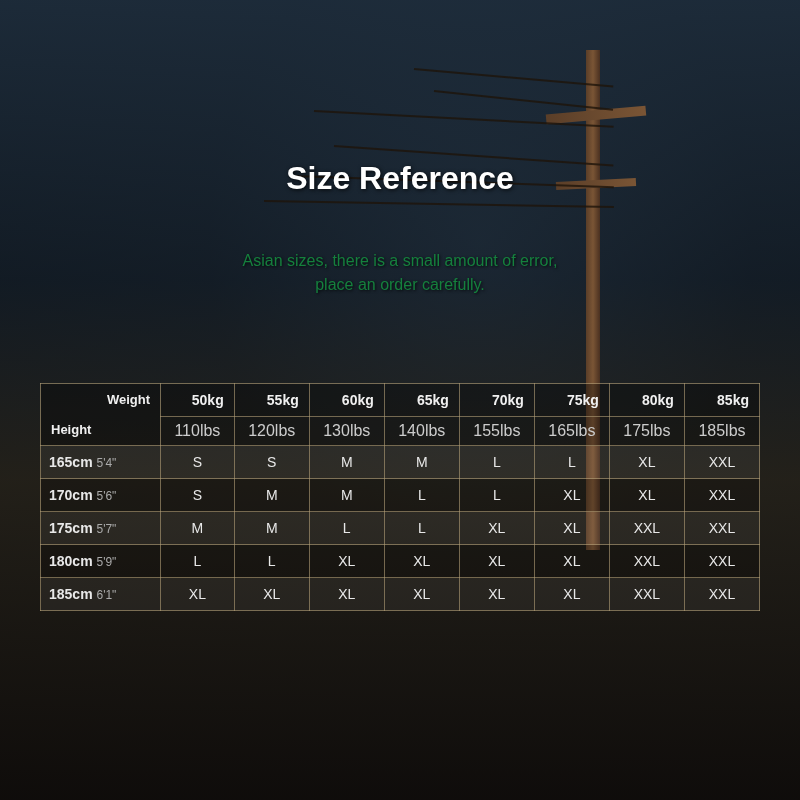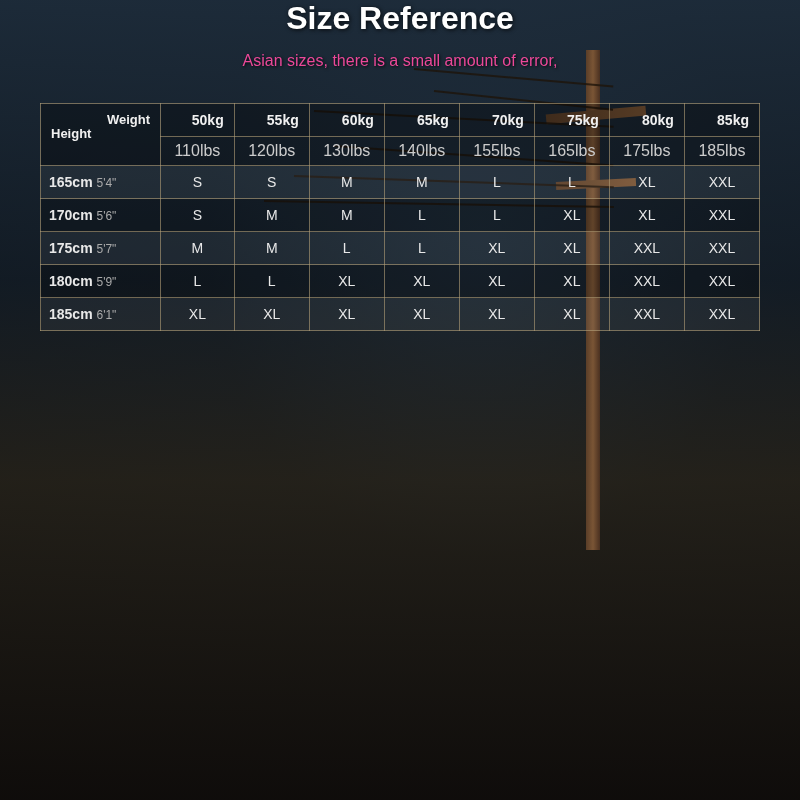--- a/index.html
+++ b/index.html
@@ -73,36 +73,38 @@
       height: 2px;
       transform-origin: left center;
     }
 
     .content {
       position: relative;
       z-index: 2;
       display: flex;
       flex-direction: column;
       align-items: center;
+      padding-top: 160px;
+      gap: 40px;
     }
 
     .title {
       color: #ffffff;
       font-size: 32px;
       font-weight: 700;
       margin-bottom: 12px;
       text-shadow: 1px 1px 4px rgba(0,0,0,0.8);
     }
 
     .subtitle {
-      color: #ec4899;
+      color: #15803d;
       font-size: 16px;
       text-align: center;
       line-height: 1.5;
-      margin-bottom: 30px;
+      margin-bottom: 46px;
       text-shadow: 1px 1px 3px rgba(0,0,0,0.8);
     }
 
     .size-table {
       border-collapse: collapse;
       width: 720px;
       color: #e8e8e8;
       font-size: 14px;
     }
 
@@ -142,21 +144,21 @@
 
     .corner-cell .weight-label {
       position: absolute;
       top: 8px;
       right: 10px;
       font-size: 13px;
     }
 
     .corner-cell .height-label {
       position: absolute;
-      bottom: 24px;
+      bottom: 8px;
       left: 10px;
       font-size: 13px;
     }
 
     .corner-cell::before {
       content: '';
       position: absolute;
       top: 0;
       right: 0;
       bottom: 0;
@@ -181,20 +183,21 @@
 <div class="wire" style="top:145px; right:186px; width:280px; transform:rotate(4deg);"></div>
 <div class="wire" style="top:175px; right:186px; width:320px; transform:rotate(2deg);"></div>
 <div class="wire" style="top:200px; right:186px; width:350px; transform:rotate(1deg);"></div>
 <div class="wire" style="top:68px; right:186px; width:200px; transform:rotate(5deg);"></div>
 <div class="wire" style="top:90px; right:186px; width:180px; transform:rotate(6deg);"></div>
 
 <div class="content">
   <h1 class="title">Size Reference</h1>
   <p class="subtitle">
     <span>Asian sizes, there is a small amount of error,</span><br>
+    <span>place an order carefully.</span>
   </p>
 
   <table class="size-table">
     <tbody>
 
       <tr class="header-row">
         <td class="corner-cell" rowspan="2">
           <span class="weight-label">Weight</span>
           <span class="height-label">Height</span>
         </td>

